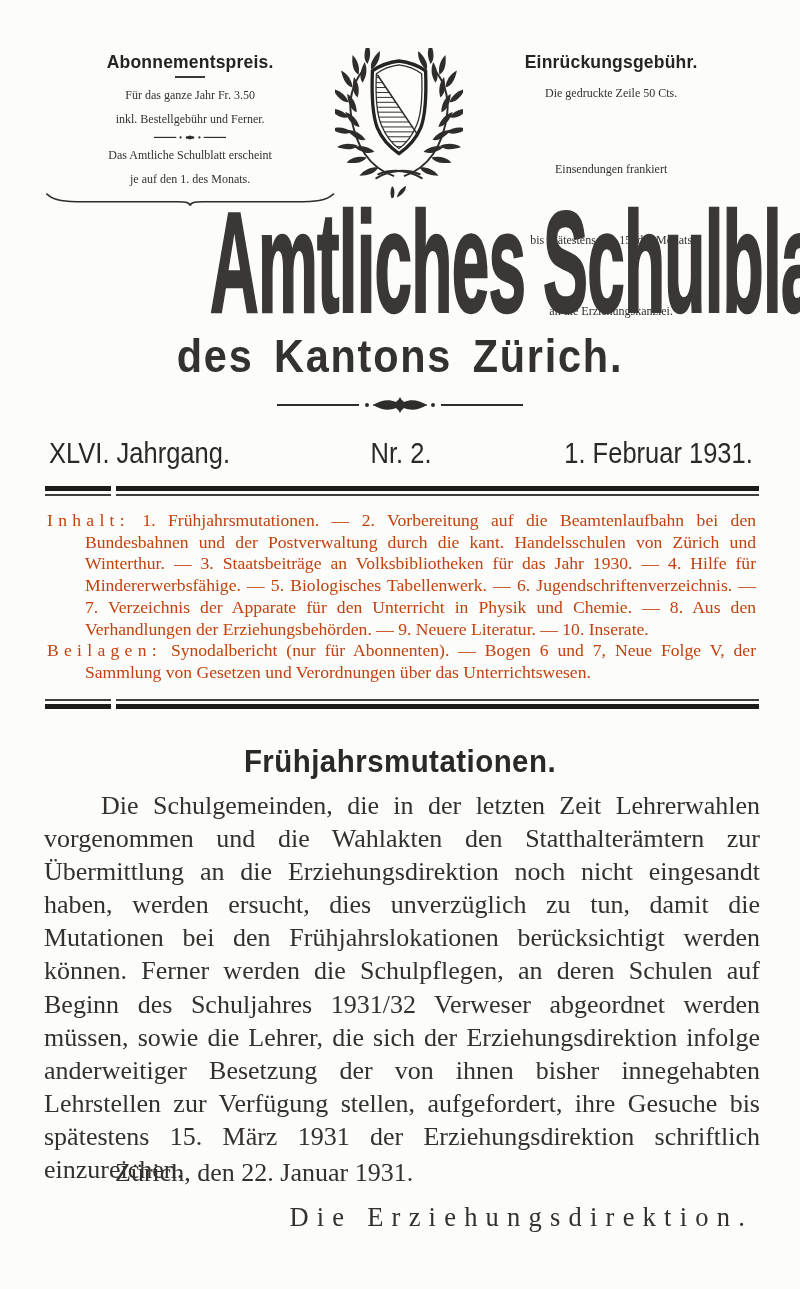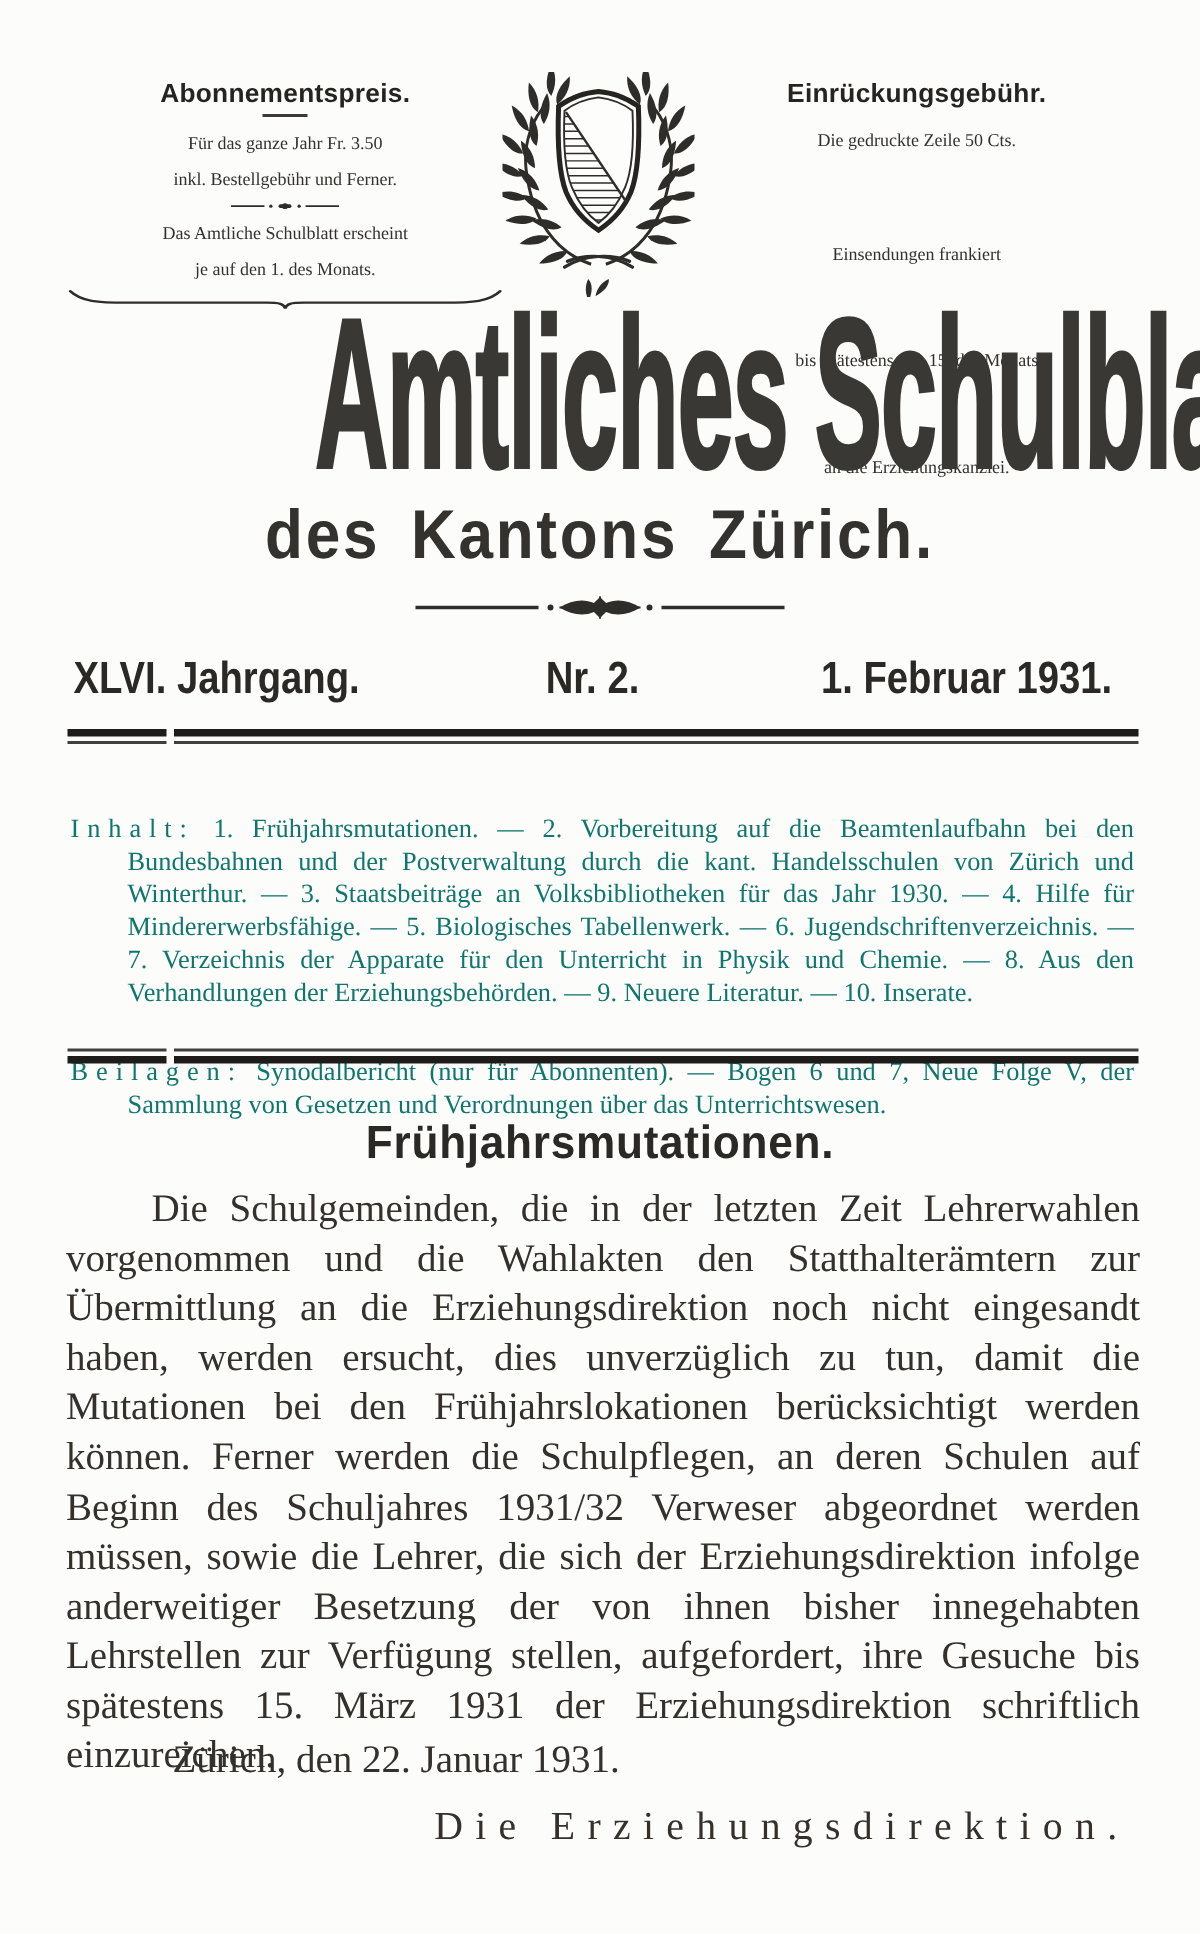--- a/index.html
+++ b/index.html
@@ -23,40 +23,40 @@
   .title-main { position:absolute; top:192px; left:0; width:800px; text-align:center; white-space:nowrap;
     font-family:"Liberation Sans", sans-serif; font-weight:bold; font-size:142px; line-height:1;
     letter-spacing:-0.012em; color:#3a3835; -webkit-text-stroke:2.6px #3a3835;
     transform:scaleX(.475); transform-origin:50% 0; }
   .title-sub { position:absolute; top:333px; left:0; width:800px; text-align:center; white-space:nowrap;
     font-family:"Liberation Sans", sans-serif; font-weight:bold; font-size:46px; line-height:1;
     letter-spacing:2px; word-spacing:8px; color:#34322f; transform:scaleX(.9); transform-origin:50% 0; }
   .ornament-wrap { position:absolute; top:396px; left:0; width:800px; display:flex; justify-content:center; }
 
   
-  .issue-row { position:absolute; top:438px; left:49px; right:59px; height:32px;
-    font-family:"Liberation Sans", sans-serif; font-weight:bold; font-size:30px; line-height:1; color:#2b2926; }
+  .issue-row { position:absolute; top:438px; left:49px; right:47px; height:32px;
+    font-family:"Liberation Sans", sans-serif; font-weight:normal; font-size:30px; line-height:1; color:#2b2926; }
   .issue-left  { position:absolute; left:0; transform:scaleX(.85); transform-origin:0 50%; white-space:nowrap; }
   .issue-center{ position:absolute; left:50%; transform:translateX(-50%) scaleX(.85); white-space:nowrap; }
   .issue-right { position:absolute; right:0; transform:scaleX(.85); transform-origin:100% 50%; white-space:nowrap; }
 
   
   .double-rule { position:absolute; left:45px; right:41px; }
   .rule-a { top:486px; } .rule-b { top:699px; }
   .dr-line { display:flex; gap:5px; }
   .dr-line span:first-child { width:66px; } .dr-line span:last-child { flex:1; }
   .dr-thick span { height:4.5px; background:#1d1c1a; }
   .dr-thin  span { height:1.8px; background:#413f3c; }
   .rule-a .dr-thick { margin-bottom:3.5px; }
   .rule-b .dr-thin  { margin-bottom:3.5px; }
 
   
   .toc { position:absolute; top:510px; left:47px; right:44px; }
-  .toc-entry { font-size:17.6px; line-height:21.7px; text-align:justify; color:#0f766e;
-    padding-left:38px; text-indent:-38px;margin-top:32px; }
+  .toc-entry { font-size:17.6px; line-height:21.7px; text-align:justify; color:#c2410c;
+    padding-left:38px; text-indent:-38px; }
   .spaced { letter-spacing:.3em; }
 
   
   .article-heading { position:absolute; top:746px; left:0; width:800px; text-align:center;
     font-family:"Liberation Sans", sans-serif; font-weight:bold; font-size:31px; line-height:1;
     letter-spacing:.5px; color:#2b2926; transform:scaleX(.95); transform-origin:50% 0; }
   .article-body { position:absolute; top:789px; left:44px; right:40px;
     font-size:26px; line-height:33.1px; text-align:justify; text-indent:57px; word-spacing:2px; color:#34312d; }
   .dateline { position:absolute; top:1158px; left:44px; padding-left:71px; font-size:26px; color:#34312d; }
   .signature { position:absolute; top:1202px; left:44px; right:47px; text-align:right;

